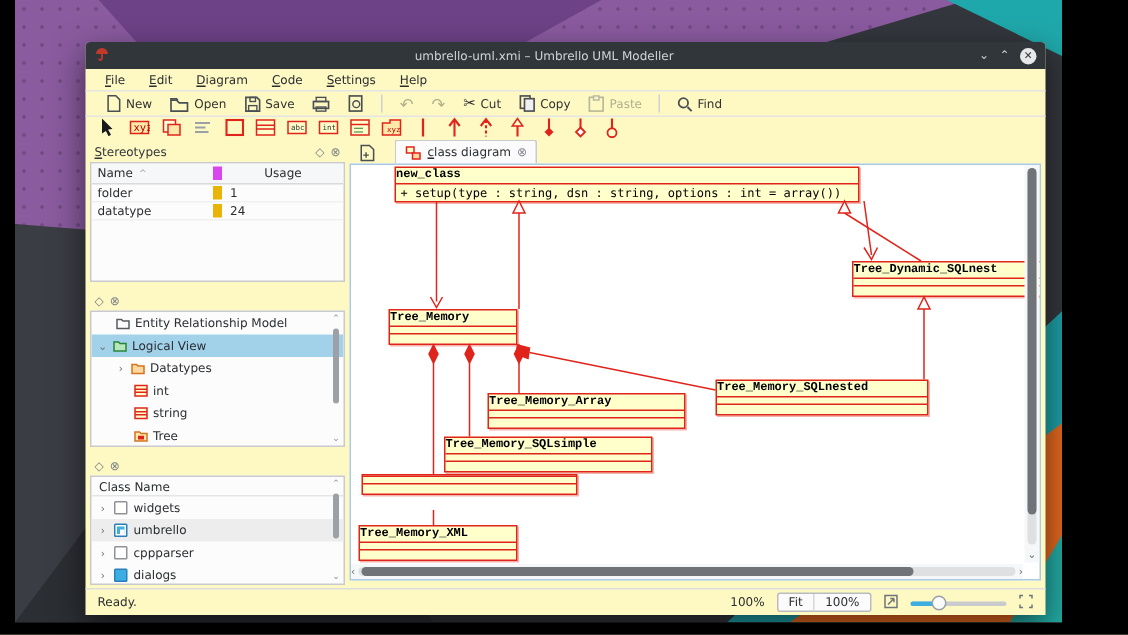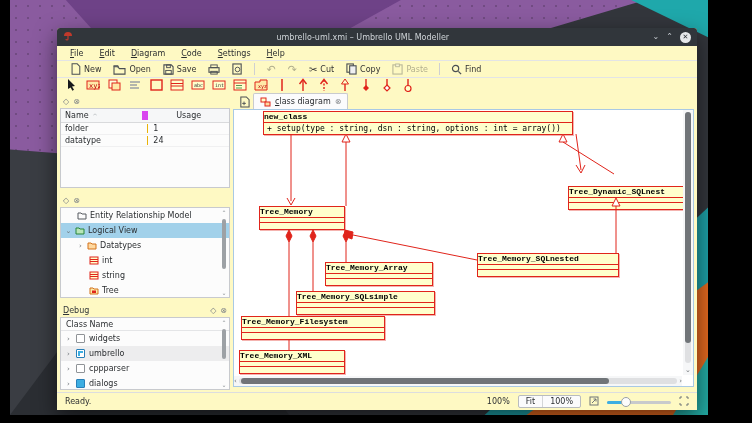--- a/index.html
+++ b/index.html
@@ -52,21 +52,21 @@
   .dock-header{height:14px;display:flex;align-items:center;padding:0 3px;color:#31363b;}
   .dock-header .dh-title{flex:1;}
   .dock-icons{display:flex;gap:4px;color:#7d8287;font-size:8px;align-items:center;}
   .dock-body{background:#fcfcfc;border:1px solid #c8cace;position:relative;overflow:hidden;}
 
   
   .st-head{display:flex;height:14px;border-bottom:1px solid #d9dadc;align-items:center;background:#f6f7f8;}
   .st-col-name{width:52%;padding-left:4px;border-right:6px solid #d946ef;display:flex;align-items:center;gap:4px;}
   .st-col-usage{flex:1;text-align:center;}
   .st-row{display:flex;height:12px;align-items:center;border-bottom:1px solid #f0f0f1;}
-  .st-row .c1{width:52%;padding-left:4px;border-right:1px solid #eab308;}
+  .st-row .c1{width:52%;padding-left:4px;border-right:6px solid #eab308;}
   .st-row .c2{flex:1;padding-left:5px;}
   .sort-caret{color:#9aa0a5;font-size:6px;}
 
   
   .tv-row{display:flex;align-items:center;height:15px;gap:3px;padding-left:4px;white-space:nowrap;}
   .tv-row.sel{background:#a2d1ea;}
   .ind1{padding-left:16px;}.ind2{padding-left:28px;}
   .chev{color:#6d7377;font-size:7px;width:7px;text-align:center;}
   .mini{display:block;}
   .vscroll{position:absolute;right:1px;top:1px;bottom:1px;width:8px;}
@@ -78,21 +78,21 @@
   .db-row{display:flex;align-items:center;height:15px;gap:4px;padding-left:4px;}
   .db-row.alt{background:#ededee;}
   .cb{width:9px;height:9px;border:1px solid #8f9397;background:#fff;border-radius:1px;position:relative;}
   .cb.tri{border-color:#2980b9;}
   .cb.tri::after{content:"";position:absolute;left:1px;top:1px;right:1px;bottom:1px;background:#3daee2;}
   .cb.tri::before{content:"";position:absolute;left:3px;top:3px;width:3px;height:3px;background:#fff;z-index:1;}
   .cb.checked{background:#3daee2;border-color:#2980b9;}
 
   
   .diagram-zone{position:absolute;left:176px;top:0;width:461px;height:300px;}
-  .tabbar{height:17px;display:flex;align-items:flex-end;gap:0;padding-left:2px;}
+  .tabbar{height:17px;display:flex;align-items:flex-end;gap:10px;padding-left:2px;}
   .newtab-btn{width:18px;height:15px;display:flex;align-items:center;justify-content:center;}
   .tab{height:16px;background:#fbfbfc;border:1px solid #c9cbce;border-bottom:none;border-radius:2px 2px 0 0;
     display:flex;align-items:center;gap:4px;padding:0 6px;}
   .tab .mn{color:#2b2e31;}
   .tab-close{color:#85898d;font-size:8px;}
 
   .canvas-frame{position:absolute;left:0;top:17px;width:461px;height:278px;border:1px solid #a9c9e4;background:#fff;overflow:hidden;}
   .canvas{position:absolute;inset:0;}
 
   .uml-class{position:absolute;background:#ffffcc;border:1px solid #e0241b;box-shadow:1px 1px 0 rgba(224,36,27,.35);}
@@ -339,20 +339,21 @@
           <path d="M5 1v8" stroke="#e0241b" stroke-width="1.4"></path>
           <circle cx="5" cy="10.5" r="3" fill="#ffffcc" stroke="#e0241b" stroke-width="1.2"></circle>
         </svg>
     </span>
   </div>
 
   <div class="content">
 
     <div class="dock" style="top:2px;">
       <div class="dock-header">
+        <span class="dh-title mn">Stereotypes</span>
         <span class="dock-icons">
           <span>◇</span>
           <span>⊗</span>
         </span>
       </div>
       <div class="dock-body" style="height:80px;">
         <div class="st-head">
           <span class="st-col-name">
             <span>Name</span>
             <span class="sort-caret">^</span>
@@ -422,21 +423,20 @@
         <div class="vscroll">
           <span class="sb-ar" style="top:0;">⌃</span>
           <span class="thumb" style="top:10px;height:50px;"></span>
           <span class="sb-ar" style="bottom:0;">⌄</span>
         </div>
       </div>
     </div>
 
     <div class="dock" style="top:211px;">
       <div class="dock-header">
-        <span class="dh-title mn">Debug</span>
         <span class="dock-icons">
           <span>◇</span>
           <span>⊗</span>
         </span>
       </div>
       <div class="dock-body" style="height:73px;">
         <div class="db-colhead">Class Name</div>
         <div class="db-row">
           <span class="chev">›</span>
           <span class="cb"></span>
@@ -485,37 +485,37 @@
 
       <div class="canvas-frame">
         <div class="canvas">
 
           <div class="uml-class" style="left:29px;top:1px;width:310px;">
             <div class="uml-title">new_class</div>
             <div class="uml-sep"></div>
             <div class="uml-op-text">+ setup(type : string, dsn : string, options : int = array())</div>
           </div>
 
-          <div class="uml-class" style="left:334px;top:76px;width:130px;">
+          <div class="uml-class" style="left:334px;top:64px;width:130px;">
             <div class="uml-title">Tree_Dynamic_SQLnest</div>
             <div class="uml-sep"></div>
               <div class="uml-attr"></div>
             <div class="uml-sep"></div>
               <div class="uml-ops"></div>
           </div>
 
           <div class="uml-class" style="left:25px;top:96px;width:86px;">
             <div class="uml-title">Tree_Memory</div>
             <div class="uml-sep"></div>
               <div class="uml-attr"></div>
             <div class="uml-sep"></div>
               <div class="uml-ops"></div>
           </div>
 
-          <div class="uml-class" style="left:91px;top:152px;width:108px;">
+          <div class="uml-class" style="left:91px;top:152px;width:132px;">
             <div class="uml-title">Tree_Memory_Array</div>
             <div class="uml-sep"></div>
               <div class="uml-attr"></div>
             <div class="uml-sep"></div>
               <div class="uml-ops"></div>
           </div>
 
           <div class="uml-class" style="left:243px;top:143px;width:142px;">
             <div class="uml-title">Tree_Memory_SQLnested</div>
             <div class="uml-sep"></div>
@@ -526,21 +526,20 @@
 
           <div class="uml-class" style="left:62px;top:181px;width:139px;">
             <div class="uml-title">Tree_Memory_SQLsimple</div>
             <div class="uml-sep"></div>
               <div class="uml-attr"></div>
             <div class="uml-sep"></div>
               <div class="uml-ops"></div>
           </div>
 
           <div class="uml-class" style="left:7px;top:206px;width:144px;">
-            <div class="uml-title">Tree_Memory_Filesystem</div>
             <div class="uml-sep"></div>
               <div class="uml-attr"></div>
             <div class="uml-sep"></div>
               <div class="uml-ops"></div>
           </div>
 
           <div class="uml-class" style="left:5px;top:240px;width:106px;">
             <div class="uml-title">Tree_Memory_XML</div>
             <div class="uml-sep"></div>
               <div class="uml-attr"></div>

